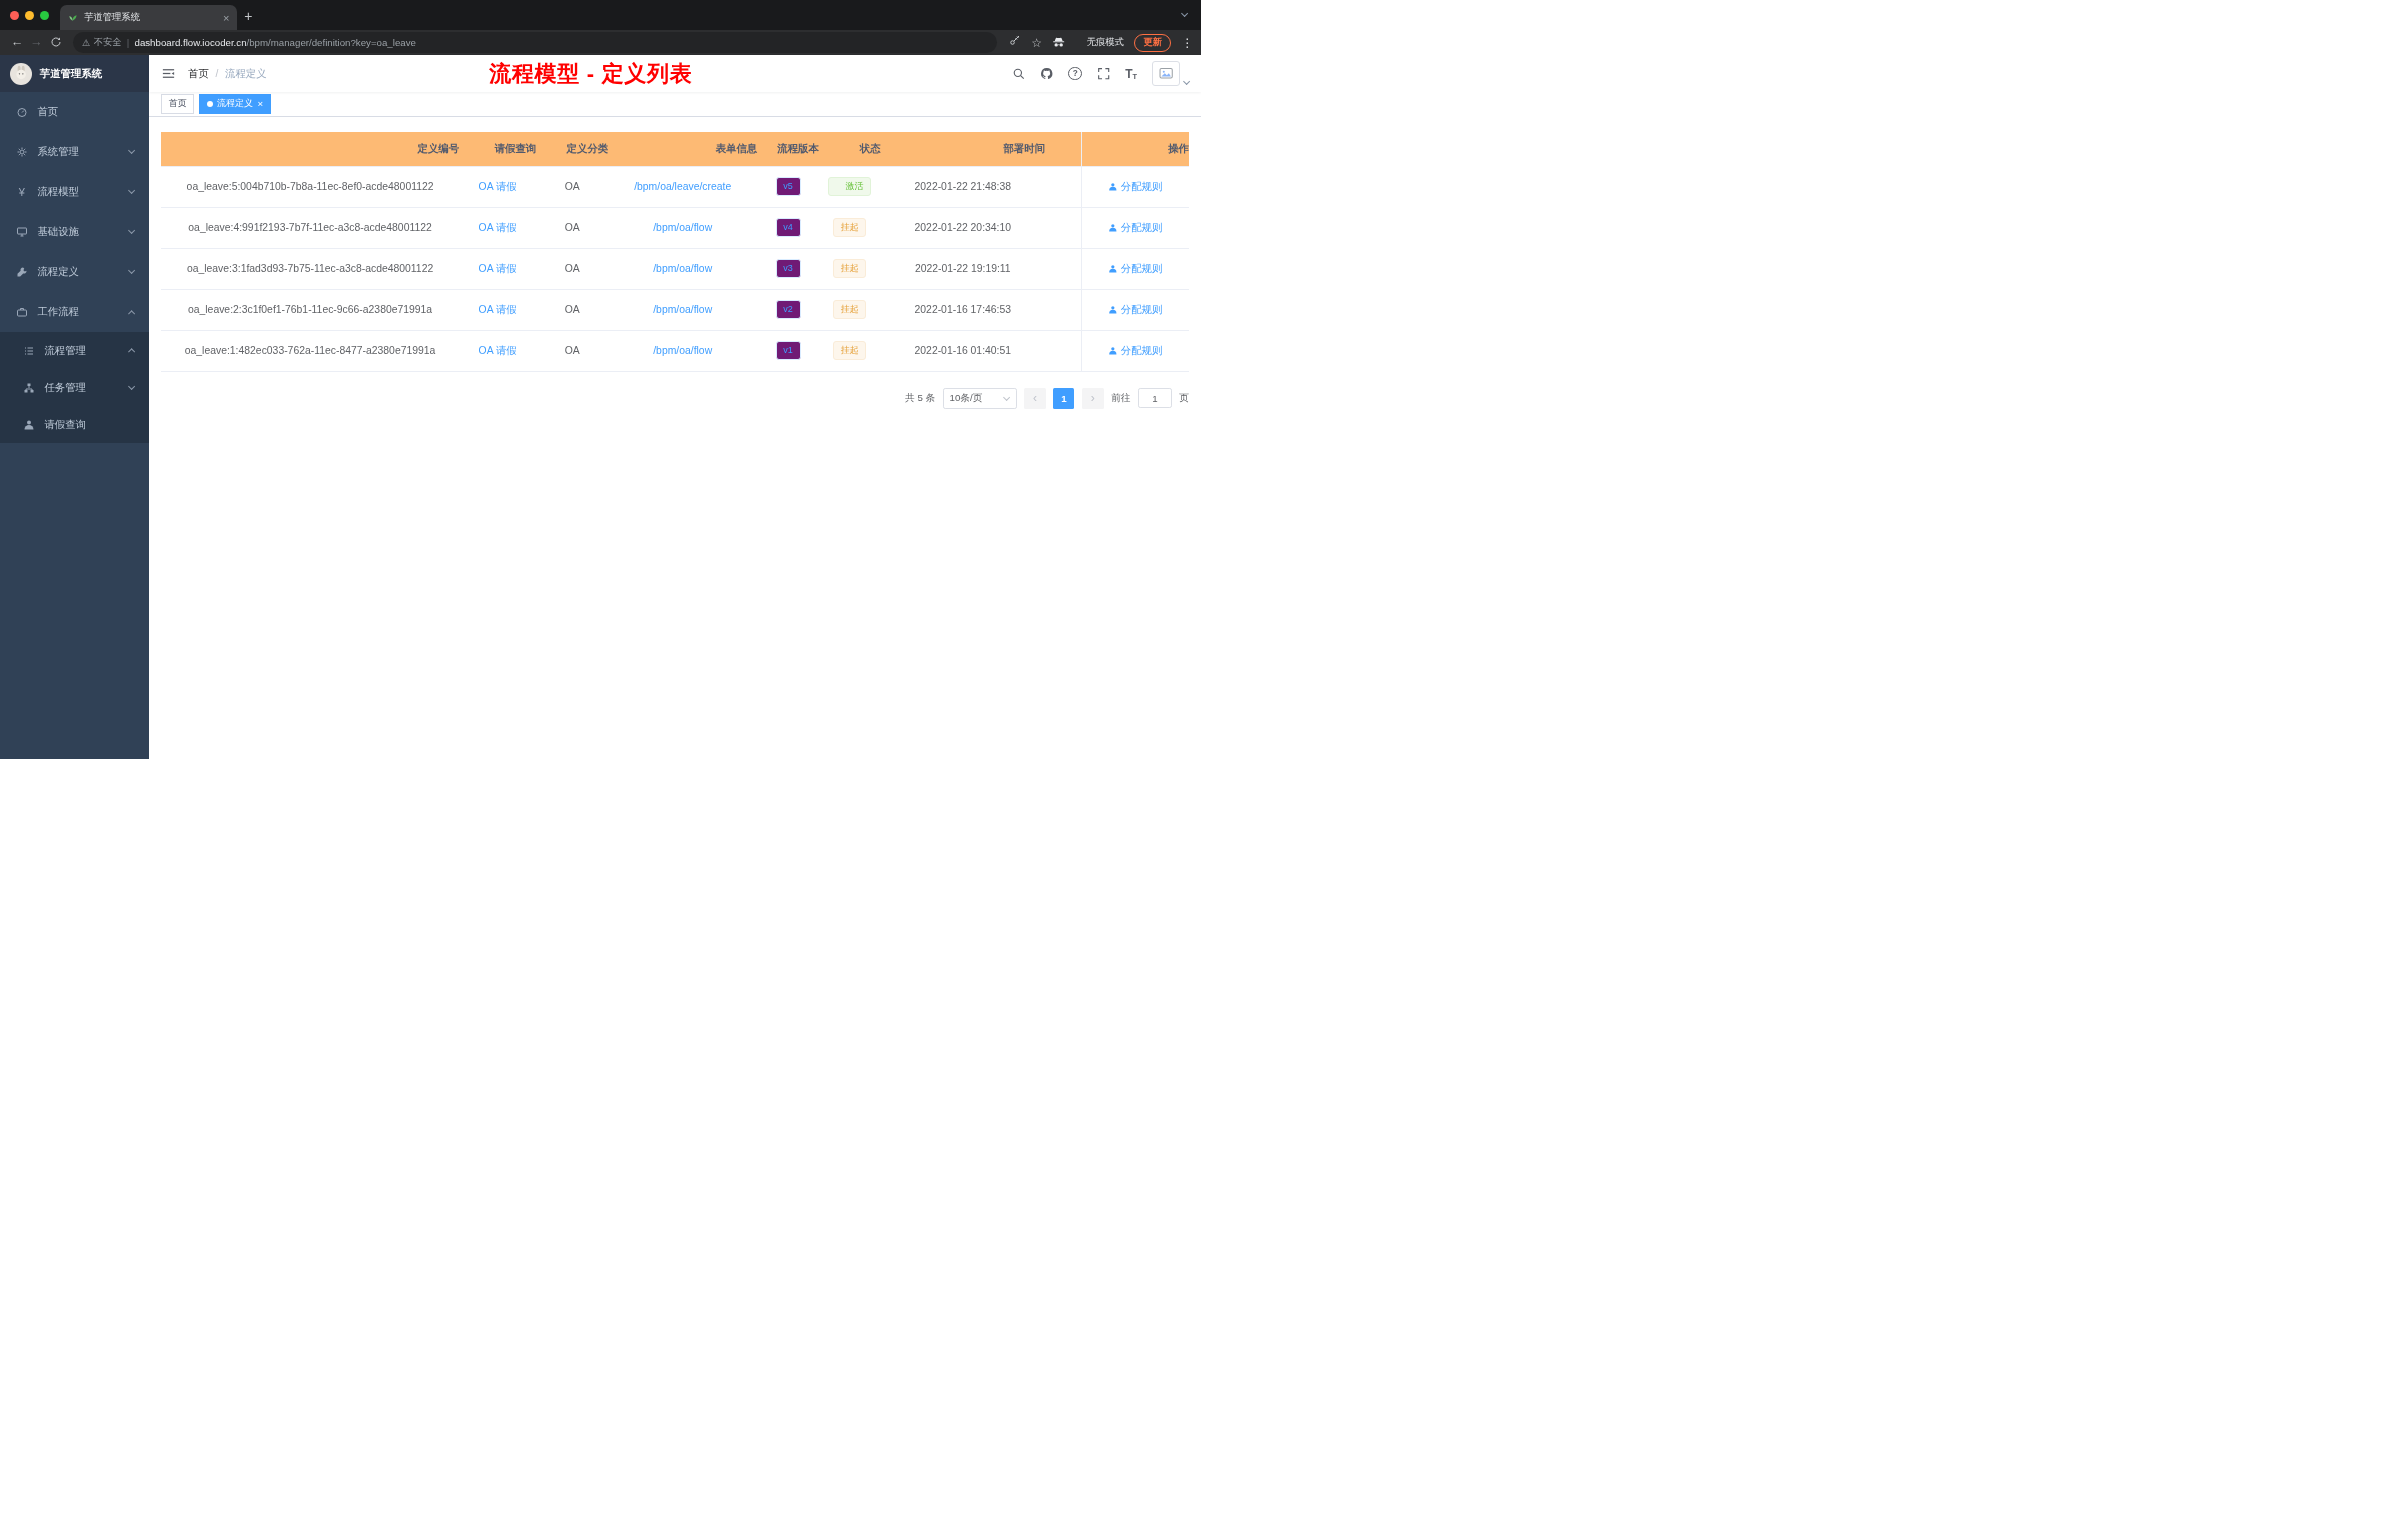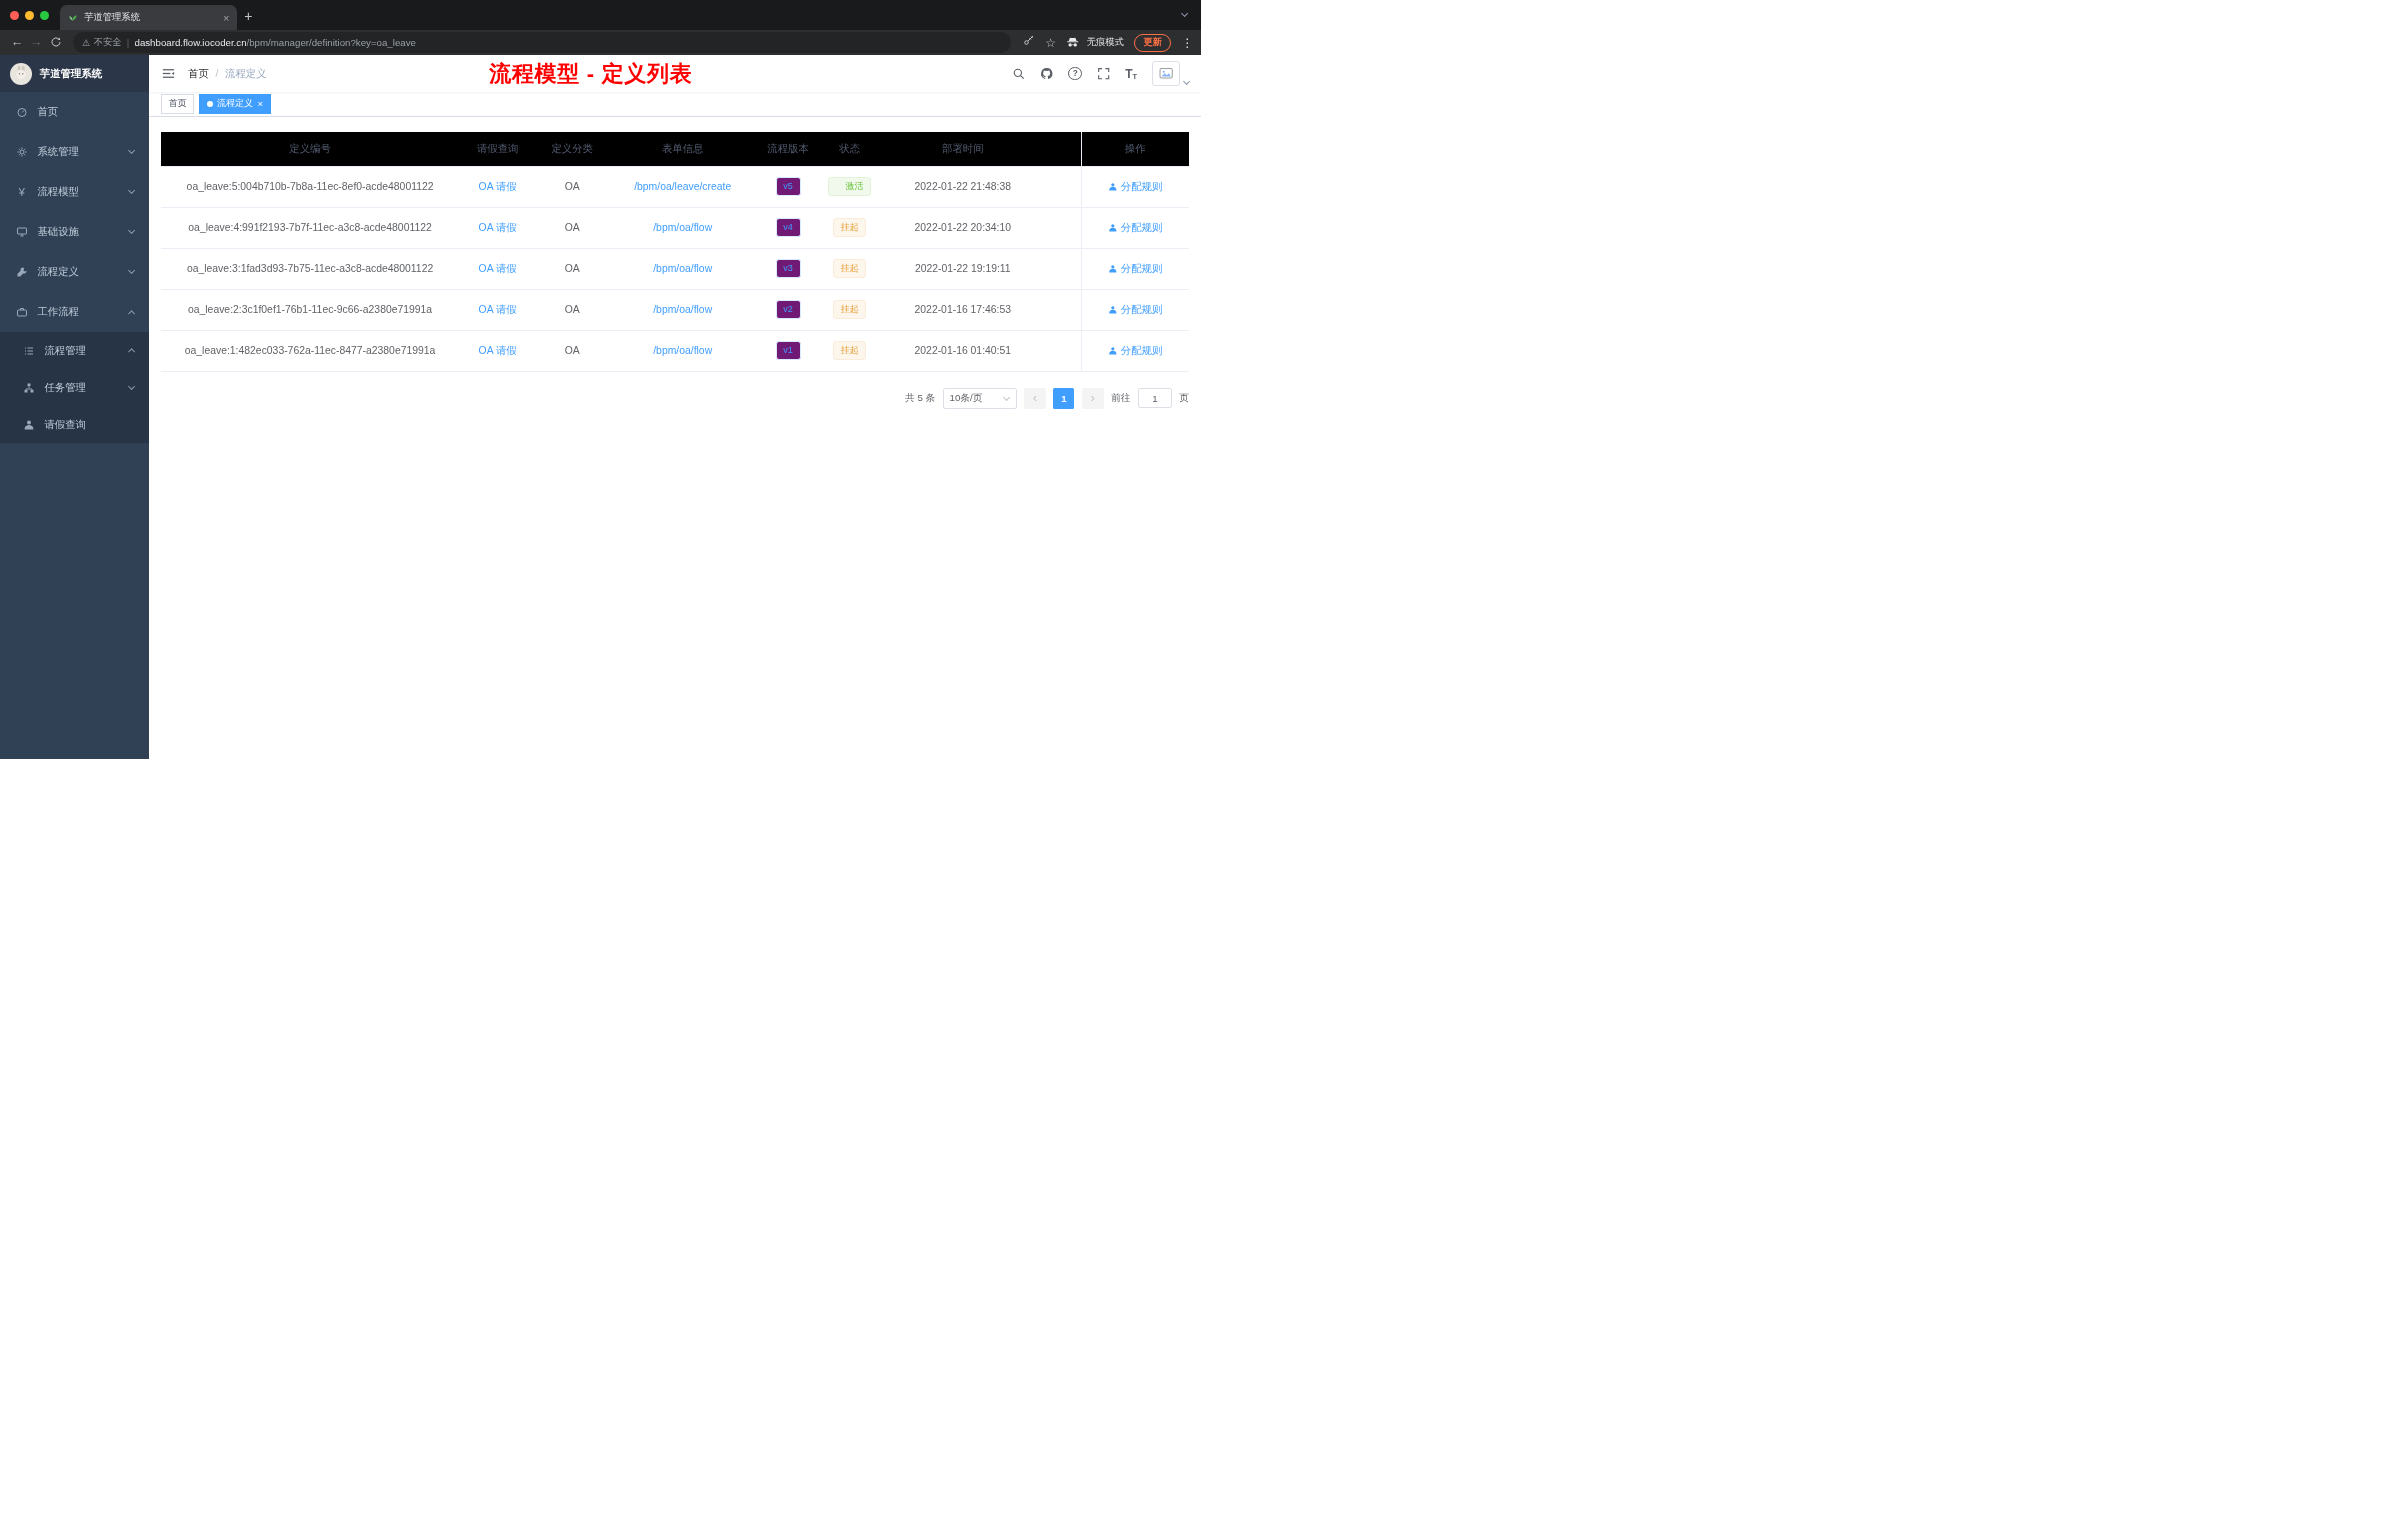--- a/index.html
+++ b/index.html
@@ -24,21 +24,21 @@
   .navbtn { width:19.3px; height:19.3px; display:flex; align-items:center; justify-content:center;
     color:#c6c9cc; font-size:12.6px; cursor:pointer; }
   .navbtn.disabled { color:#64676b; }
   .omnibox { flex:1; height:21px; margin:0 7.4px; background:#232426; border-radius:10.4px;
     display:flex; align-items:center; padding:0 9px; font-size:9.7px; gap:5.2px; }
   .sec { color:#9aa0a6; display:flex; align-items:center; gap:3.7px; font-size:9.3px; }
   .url-div { color:#5f6368; }
   .url-domain { color:#e8eaed; }
   .url-path { color:#9aa0a6; }
   .tool-icons { display:flex; align-items:center; gap:10.4px; margin-left:4.5px; color:#c6c9cc; }
-  .incog { display:flex; align-items:center; gap:7px; color:#e8eaed; font-size:9.3px; }
+  .incog { display:flex; align-items:center; gap:21px; color:#e8eaed; font-size:9.3px; }
   .update-chip { border:1.1px solid #ff7043; color:#ff7043; border-radius:9px;
     padding:1.5px 8.2px; font-size:9.3px; font-weight:700; cursor:pointer; }
   .moredots { color:#e8eaed; font-size:12px; cursor:pointer; }
 
   
   .app { display:flex; height:704px; }
 
   
   .sidebar { width:149px; background:#304156; color:#bfcbd9; flex-shrink:0; }
   .logo { height:37px; display:flex; align-items:center; gap:7.4px; padding-left:10.4px; background:#2b3648; }
@@ -86,22 +86,22 @@
     align-items:center; padding:0 12px; gap:4.5px; }
   .tag { display:inline-flex; align-items:center; height:19.3px; padding:0 6.7px; border:0.7px solid #d8dce5;
     background:#fff; color:#495060; font-size:9px; cursor:pointer; gap:4.5px; }
   .tag.active { background:#409eff; border-color:#409eff; color:#fff; }
   .tag-dot { width:6px; height:6px; border-radius:50%; background:#fff; }
   .tag-close { font-size:9.7px; line-height:1; }
 
   
   .content { flex:1; padding:15px 12px; overflow:hidden; }
   table { width:100%; border-collapse:collapse; font-size:10.4px; color:#606266; table-layout:fixed; }
-  thead th { background:#000000; color:#515a6e; font-weight:400; height:34px;
-    border-bottom:0.7px solid #ebeef5; text-align:center; }
+  thead th { background:#fdba74; color:#515a6e; font-weight:700; height:34px;
+    border-bottom:0.7px solid #ebeef5; text-align:right; }
   tbody td { height:41px; border-bottom:0.7px solid #ebeef5; text-align:center;
     white-space:nowrap; overflow:hidden; text-overflow:ellipsis; }
   .col-ops { border-left:0.7px solid #ebeef5; }
   a.link { color:#409eff; text-decoration:none; cursor:pointer; }
   .badge { display:inline-block; padding:2.2px 6.7px; font-size:9px; border-radius:3px; line-height:1.3; }
   .badge.ver { background:#701a75; border:0.7px solid #d9ecff; color:#409eff; }
   .badge.success { background:#f0f9eb; border:0.7px solid #e1f3d8; color:#67c23a;padding-left:16px; }
   .badge.warning { background:#fdf6ec; border:0.7px solid #faecd8; color:#e6a23c; }
   .op-link { display:inline-flex; align-items:center; gap:3px; }
   .op-link svg { width:9.7px; height:9.7px; fill:#409eff; }

